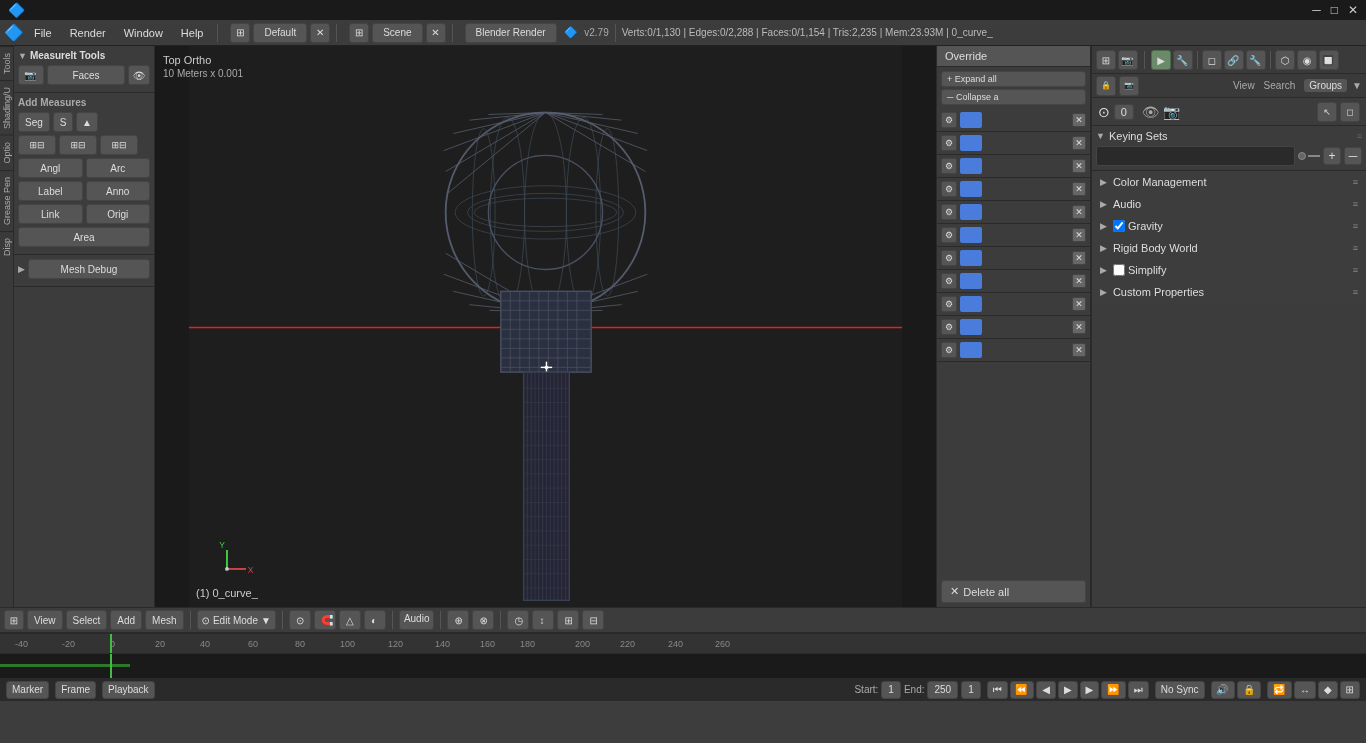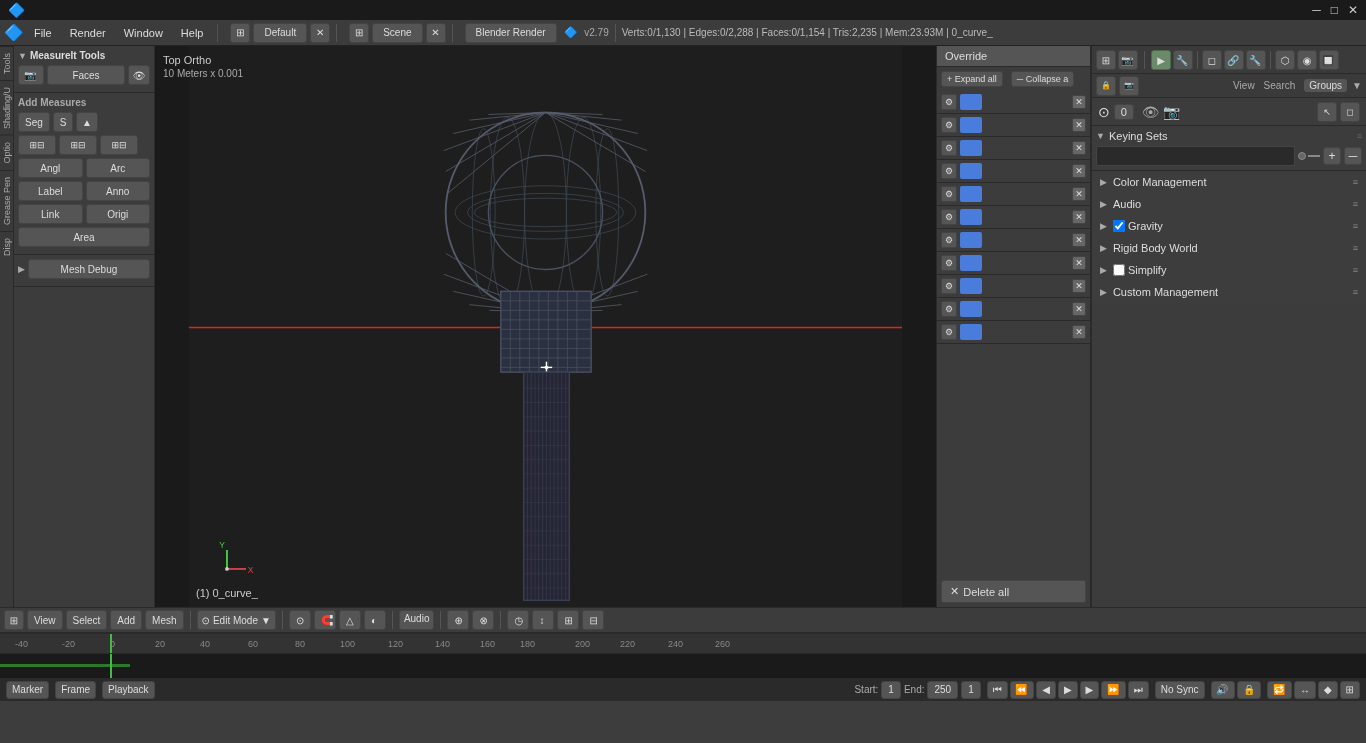--- a/index.html
+++ b/index.html
@@ -169,22 +169,23 @@
       font-size: 11px;
       color: #ddd;
       display: flex;
       align-items: center;
       justify-content: space-between;
       border-bottom: 1px solid #2a2a2a;
     }
 
     .mod-expand-btns {
       display: flex;
-      gap: 8px;
+      gap: 2px;
       padding: 4px;
+      flex-direction: column;
     }
     .mod-expand-btn {
       background: #555;
       border: 1px solid #444;
       color: #ddd;
       font-size: 9px;
       padding: 2px 5px;
       border-radius: 3px;
       cursor: pointer;
     }
@@ -874,21 +875,21 @@
 
       <div class="props-section-header">
         <span class="props-triangle">▶</span>
         <input type="checkbox" class="props-section-checkbox" style="margin-right: 3px; width: 12px; height: 12px;">
         <span class="props-section-label">Simplify</span>
         <span class="props-section-menu">≡</span>
       </div>
 
       <div class="props-section-header">
         <span class="props-triangle">▶</span>
-        <span class="props-section-label">Custom Management</span>
+        <span class="props-section-label">Custom Properties</span>
         <span class="props-section-menu">≡</span>
       </div>
     </div>
   </div>
 
 </div>
 
 <div id="bottom-toolbar" style="height:26px;background:#3c3c3c;display:flex;align-items:center;padding:0 4px;gap:3px;border-top:1px solid #2a2a2a;border-bottom:1px solid #2a2a2a;">
   <div class="bottom-btn icon-btn" style="width:20px;padding:0;justify-content:center;">⊞</div>
   <div class="bottom-btn">View</div>

